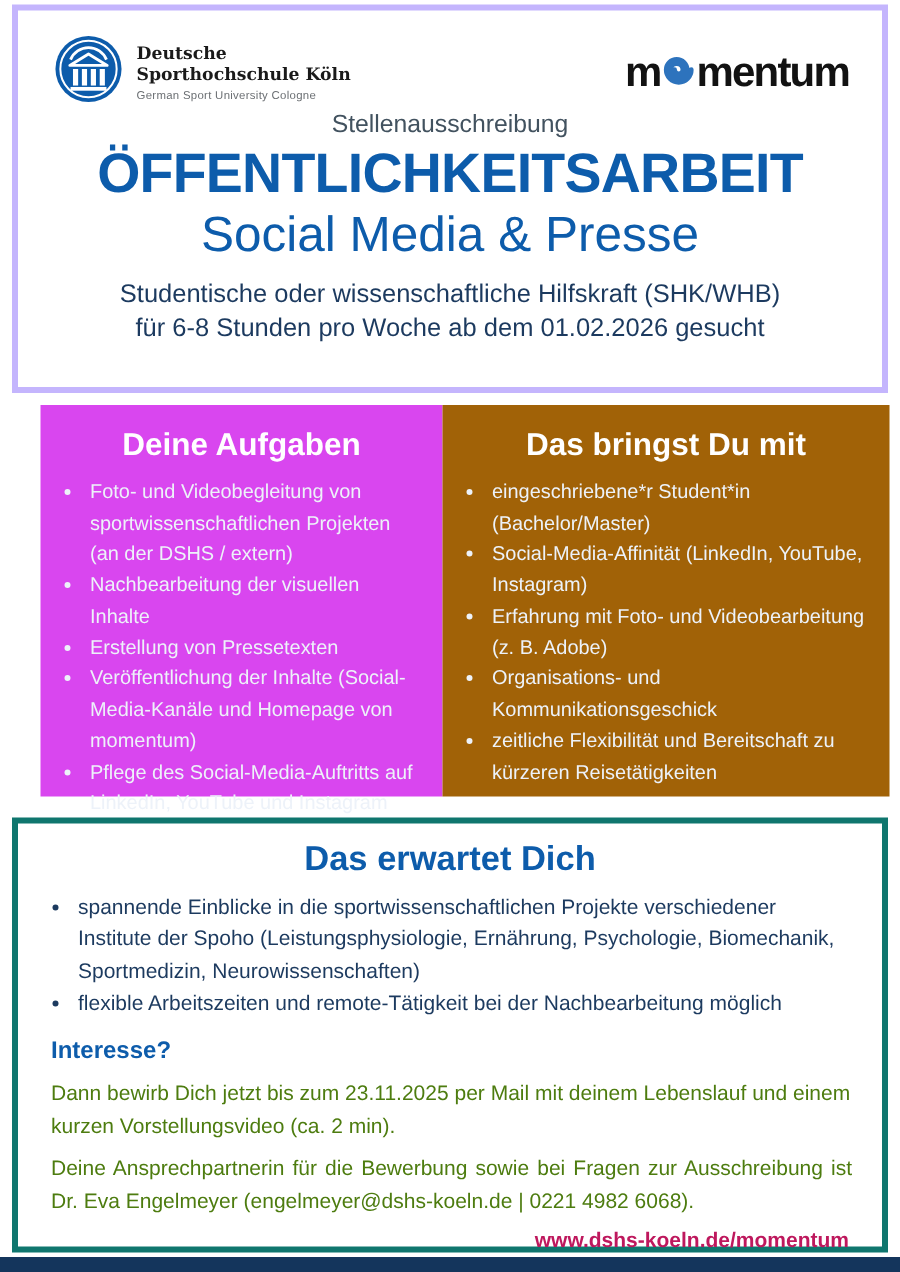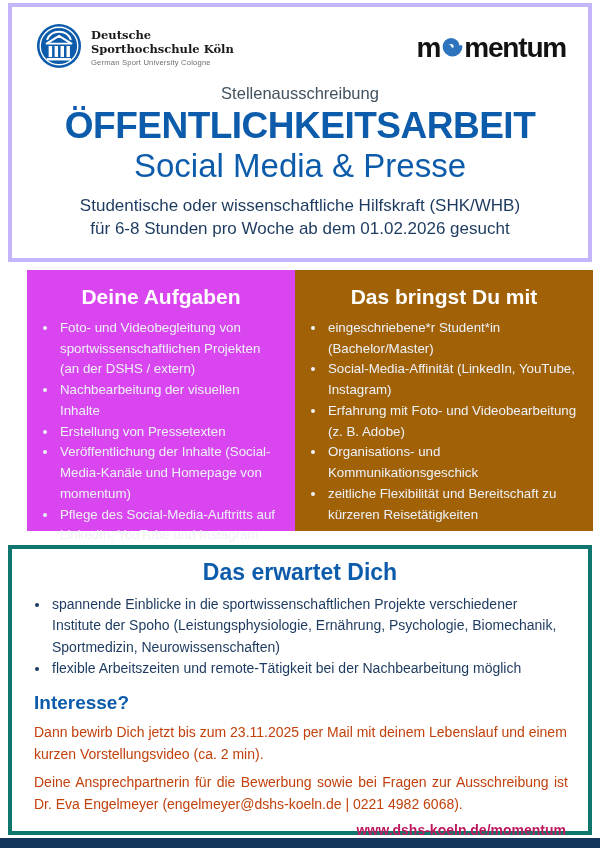--- a/index.html
+++ b/index.html
@@ -20,21 +20,21 @@
     font-family:"DejaVu Serif",serif;font-weight:bold;color:#1a1a1a;
     font-size:11.5px;line-height:1.2;
   }
   .uni-line3{font-size:7.6px;color:#6b6f73;margin-top:2px;letter-spacing:.2px;}
   .momentum{display:flex;align-items:center;margin-top:8px;}
   .momentum span{
     font-size:28px;font-weight:800;color:#121212;letter-spacing:-1.2px;line-height:1;
   }
   .momentum svg{margin:3px -1px 0 0;}
   
-  .kicker{text-align:center;margin-top:11px;font-size:16.5px;color:#42525f;}
+  .kicker{text-align:center;margin-top:0;font-size:16.5px;color:#42525f;}
   .title{
     text-align:center;font-size:37px;font-weight:bold;color:#0d5cab;
     margin-top:3px;line-height:1.1;letter-spacing:-.5px;white-space:nowrap;
   }
   .subtitle{text-align:center;font-size:33px;font-weight:400;color:#0d5cab;margin-top:1px;line-height:1.1;}
   .meta{text-align:center;font-size:17px;color:#1c3a5f;margin-top:10px;line-height:1.38;}
   
   .columns{position:absolute;top:270px;left:0;width:600px;height:261px;display:flex;}
   .col{box-sizing:border-box;color:#fff;}
   .col-left{width:268px;background:#d946ef;margin-left:27px;}
@@ -43,22 +43,22 @@
   .col ul{margin:0;padding:0 14px 0 31px;font-size:13.3px;line-height:1.56;color:#edf2f9;}
   .col li{margin:0;padding-left:2px;}
   
   .bottom-box{
     position:absolute;left:8px;right:8px;top:545px;height:290px;
     border:4px solid #0f766e;box-sizing:border-box;background:#fff;
   }
   .expect-title{text-align:center;font-size:23px;font-weight:bold;color:#0d5cab;margin-top:10px;}
   .expect-list{margin:8px 18px 0 22px;padding:0 0 0 16px;font-size:14px;color:#1c3a5f;line-height:1.52;}
   .expect-list li{padding-left:2px;}
-  .interest-title{font-size:19px;font-weight:bold;color:#0d5cab;margin:13px 0 7px 22px;}
-  .para{font-size:14px;color:#c2410c;line-height:1.58;margin:0 20px 6px 22px;}
+  .interest-title{font-size:16px;font-weight:bold;color:#0d5cab;margin:13px 0 7px 22px;}
+  .para{font-size:14px;color:#4d7c0f;line-height:1.58;margin:0 20px 6px 22px;}
   .para-justify{text-align:justify;}
   .url-line{text-align:right;margin:6px 22px 0 0;font-size:14px;font-weight:bold;color:#be185d;}
   
   .footer-bar{position:absolute;left:0;bottom:0;width:600px;height:10px;background:#14355c;}
 </style>
 </head>
 <body>
 
 <div>
 

